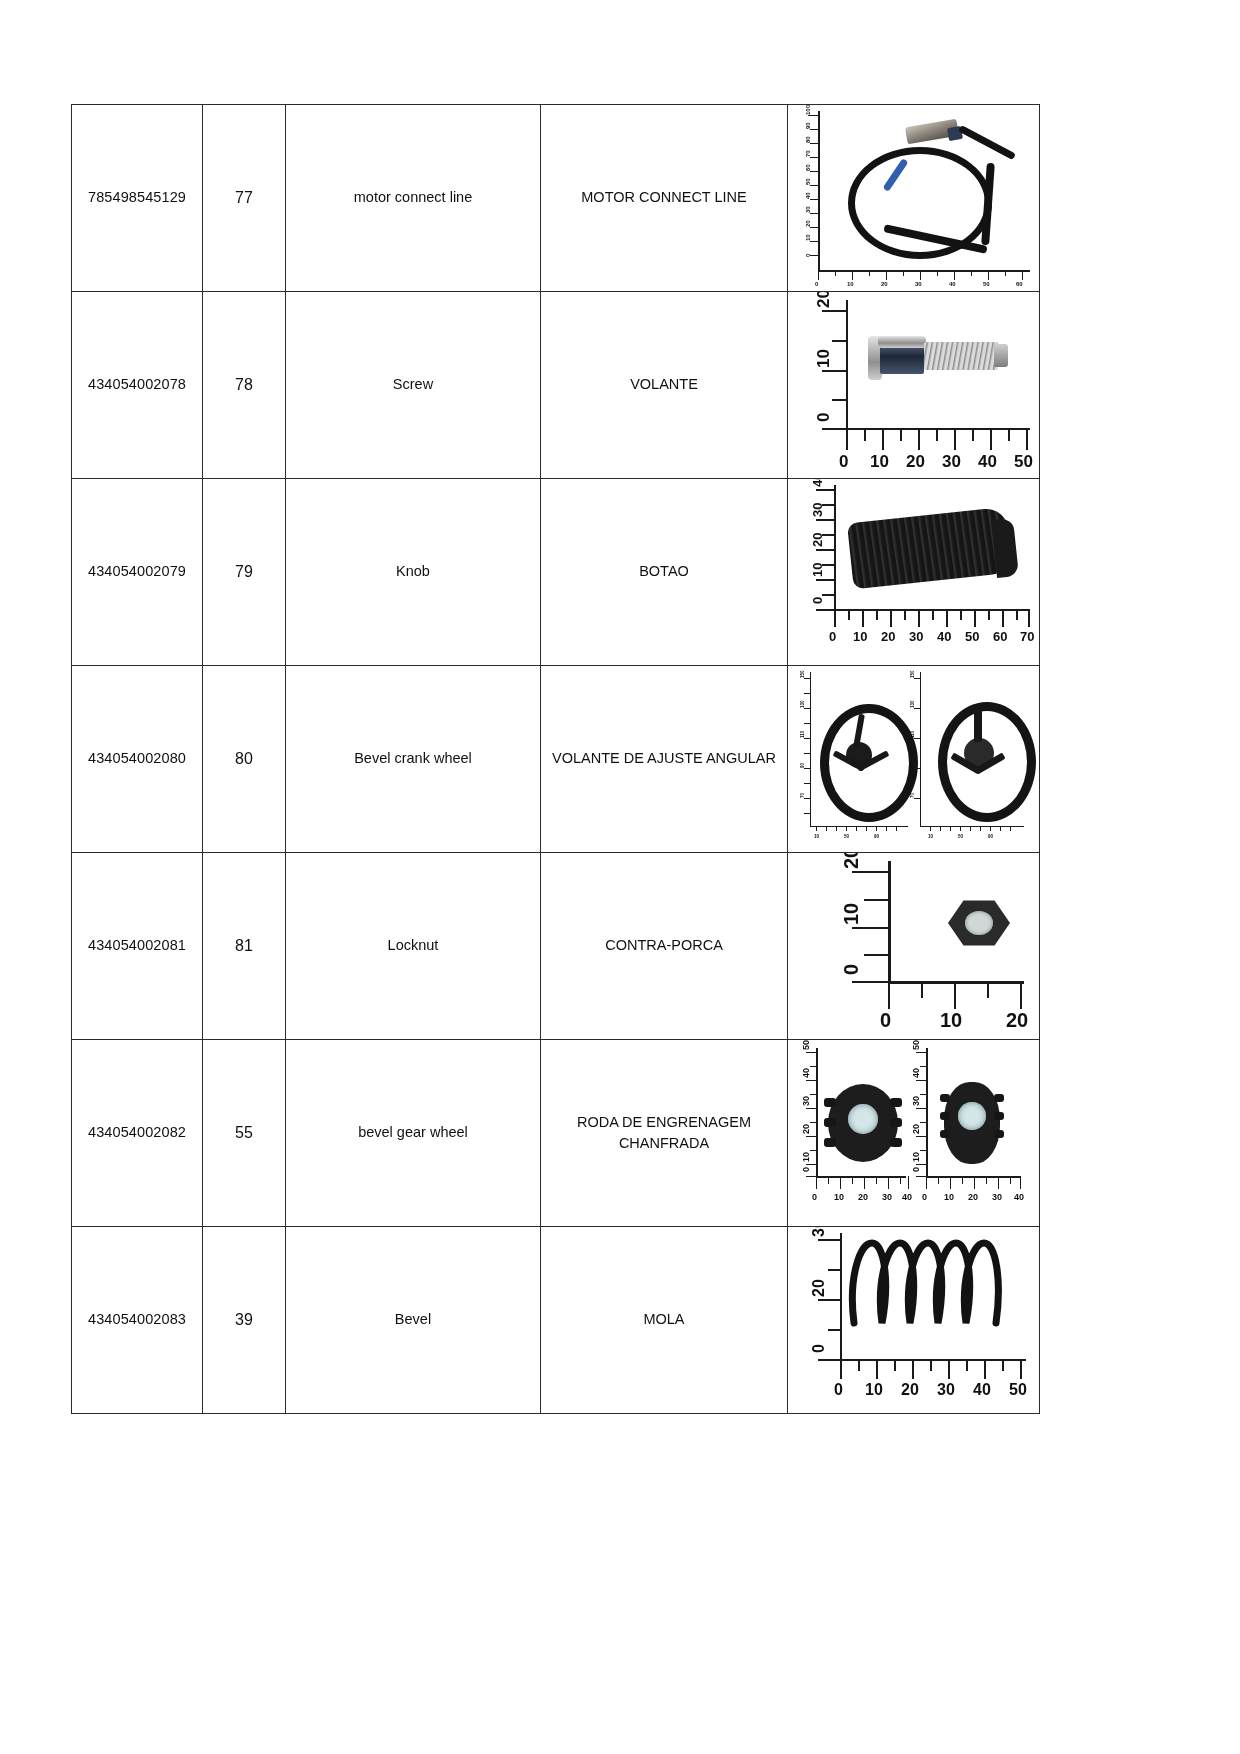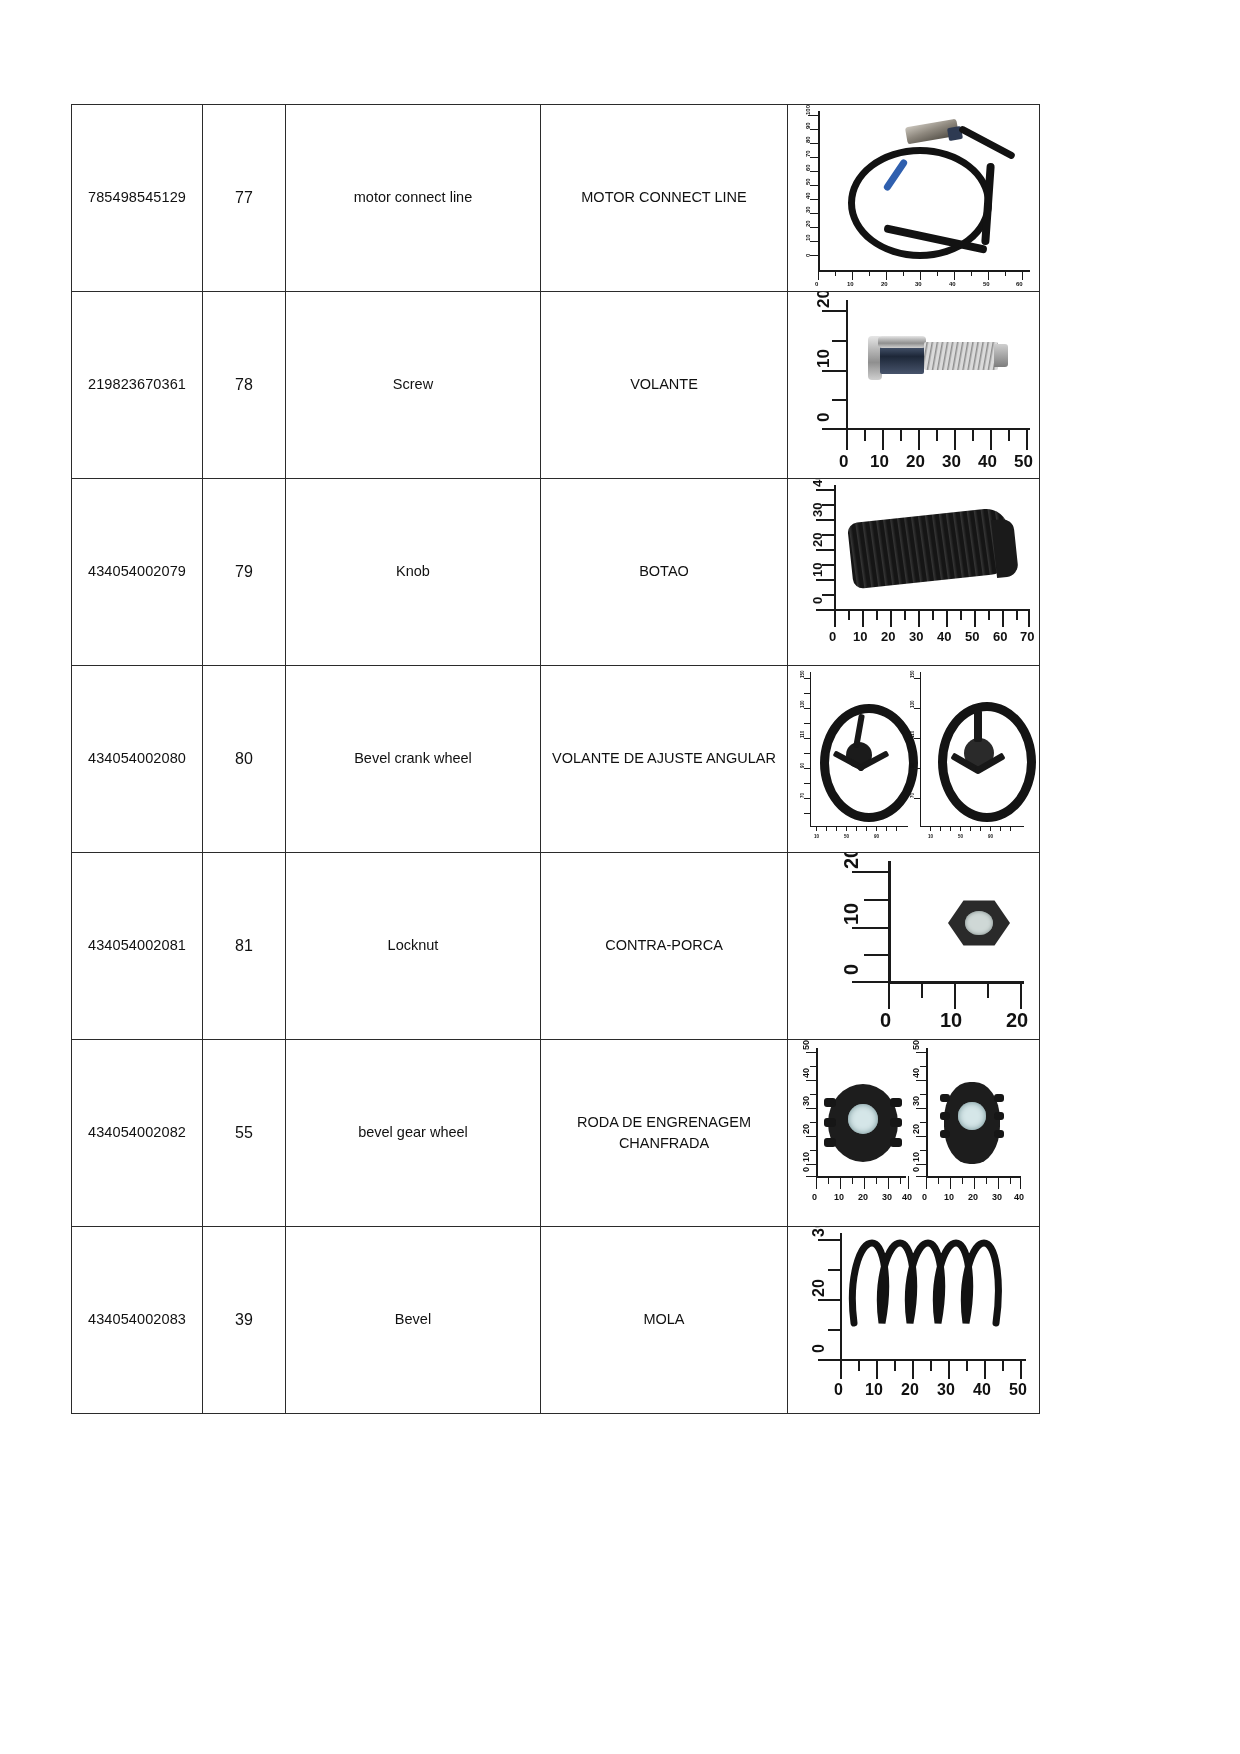--- a/index.html
+++ b/index.html
@@ -276,21 +276,21 @@
           <div class="cable-loop" style="left:60px;top:42px;width:130px;height:98px;"></div>
           <div class="cable-seg" style="left:168px;top:34px;width:62px;height:7px;transform:rotate(28deg);"></div>
           <div class="cable-seg" style="left:196px;top:58px;width:8px;height:82px;transform:rotate(4deg);"></div>
           <div class="cable-seg" style="left:95px;top:130px;width:105px;height:8px;transform:rotate(12deg);"></div>
           <div class="cable-seg" style="left:104px;top:52px;width:7px;height:36px;background:#2f5fae;transform:rotate(34deg);"></div>
         </div>
       </td>
     </tr>
 
     <tr style="height:186px;">
-      <td class="cell-text cell-code">219823670361</td>
+      <td class="cell-text cell-code">434054002078</td>
       <td class="cell-text cell-pos">78</td>
       <td class="cell-text cell-en">Screw</td>
       <td class="cell-text cell-pt">VOLANTE</td>
       <td class="img-cell">
         <div class="photo-box" style="height:186px;">
           <div class="ruler-line" style="left:58px;top:8px;width:2.4px;height:130px;"></div>
           <div class="ruler-line" style="left:58px;top:136px;width:184px;height:2.4px;"></div>
           <div class="tick" style="left:34px;top:18px;width:24px;height:2.2px;"></div>
           <div class="rlabel vert" style="left:26px;top:16px;font-size:17px;">20</div>
           <div class="tick" style="left:44px;top:48px;width:14px;height:2px;"></div>

